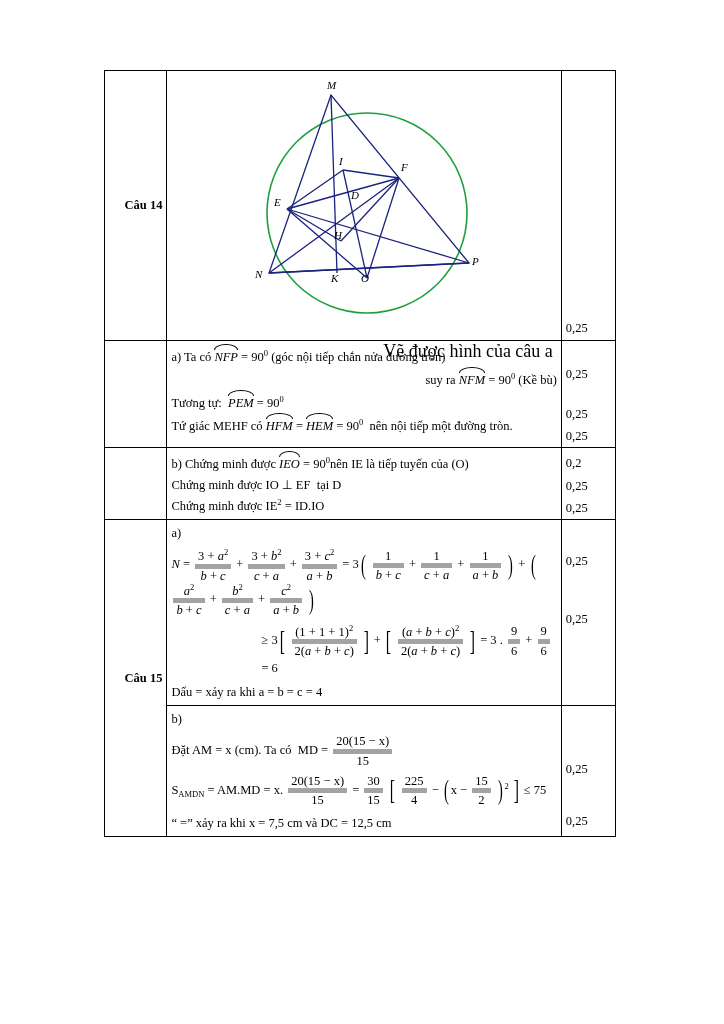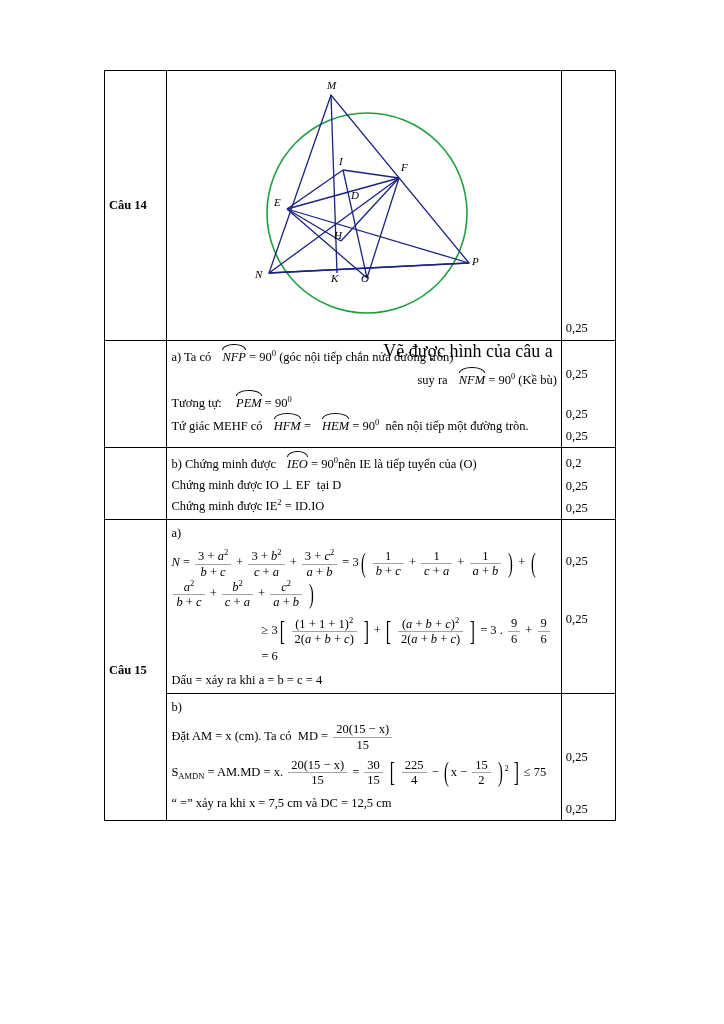--- a/index.html
+++ b/index.html
@@ -29,21 +29,21 @@
   }
   table.main td {
     border: 1px solid #000;
     vertical-align: top;
     padding: 2px 4px;
     font-size: 12.5px;
     line-height: 1.45;
   }
   .col-label {
     width: 68px;
-    text-align: left;
+    text-align: right;
     vertical-align: middle !important;
     font-weight: bold;
     font-size: 13px;
     margin-top: 40px;
   }
   .col-score {
     width: 56px;
     font-size: 12.5px;
   }
   .col-body {
@@ -62,38 +62,38 @@
   .pad-top-lg { padding-top: 70px; }
   .pad-top-md { padding-top: 22px; }
   .pad-top-xs { padding-top: 4px; }
 
   .ln { display: block; margin: 2px 0; }
   .indent { padding-left: 34px; text-align: right; }
   .ital { font-style: italic; }
   sup.sm { font-size: 0.68em; vertical-align: super; }
   sub.sm { font-size: 0.68em; vertical-align: sub; }
 
-  .arcwrap { position: relative; display: inline-block; padding-top: 3px; margin-left: 8px;}
+  .arcwrap { position: relative; display: inline-block; padding-top: 3px;}
   .arcwrap .arc {
     position: absolute;
     left: 0; right: 0; top: -1px;
     height: 5px;
     border-top: 1.1px solid #000;
     border-left: 1.1px solid #000;
     border-right: 1.1px solid #000;
     border-radius: 50% 50% 0 0 / 100% 100% 0 0;
   }
   .frac {
     display: inline-block;
     vertical-align: middle;
     text-align: center;
     margin: 0 2px;
     line-height: 1.15;
   }
-  .frac .num { display: block; padding: 0 3px; border-bottom: 1px solid #a3a3a3; }
+  .frac .num { display: block; padding: 0 3px; border-bottom: 5px solid #a3a3a3; }
   .frac .den { display: block; padding: 0 3px; }
   .paren {
     display: inline-block;
     font-size: 2.1em;
     font-weight: 300;
     vertical-align: middle;
     transform: scaleX(0.55);
     line-height: 0.8;
   }
   .bracket {

